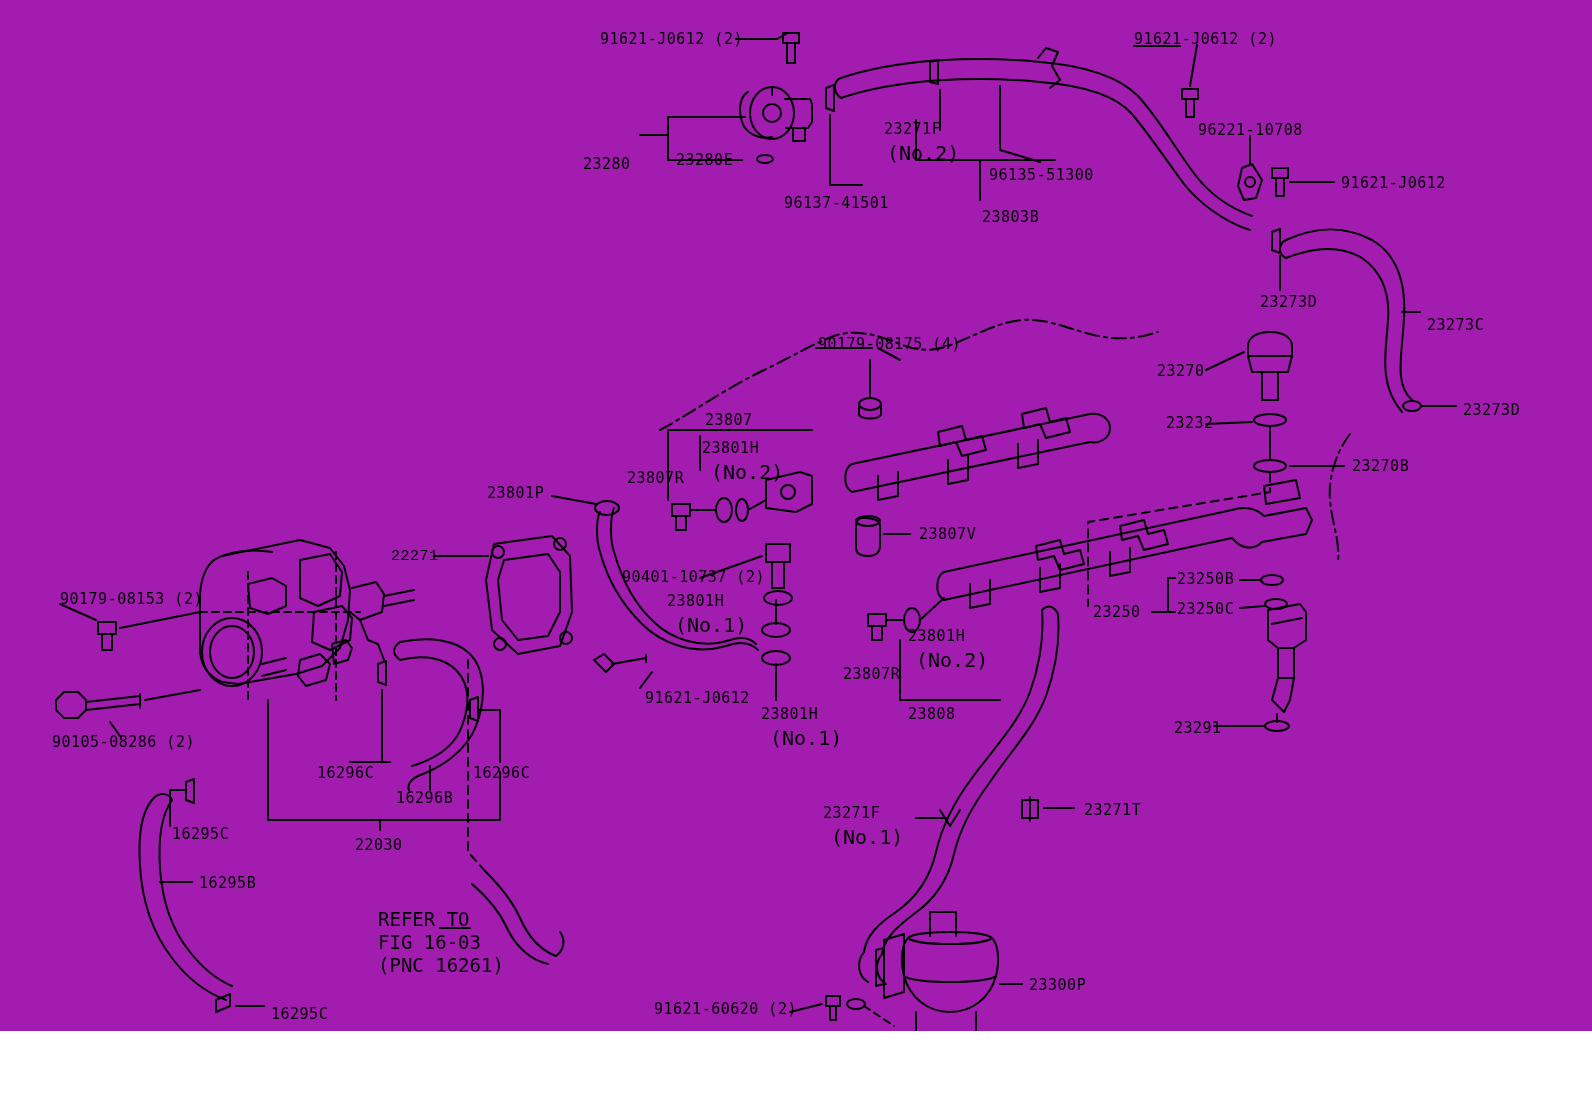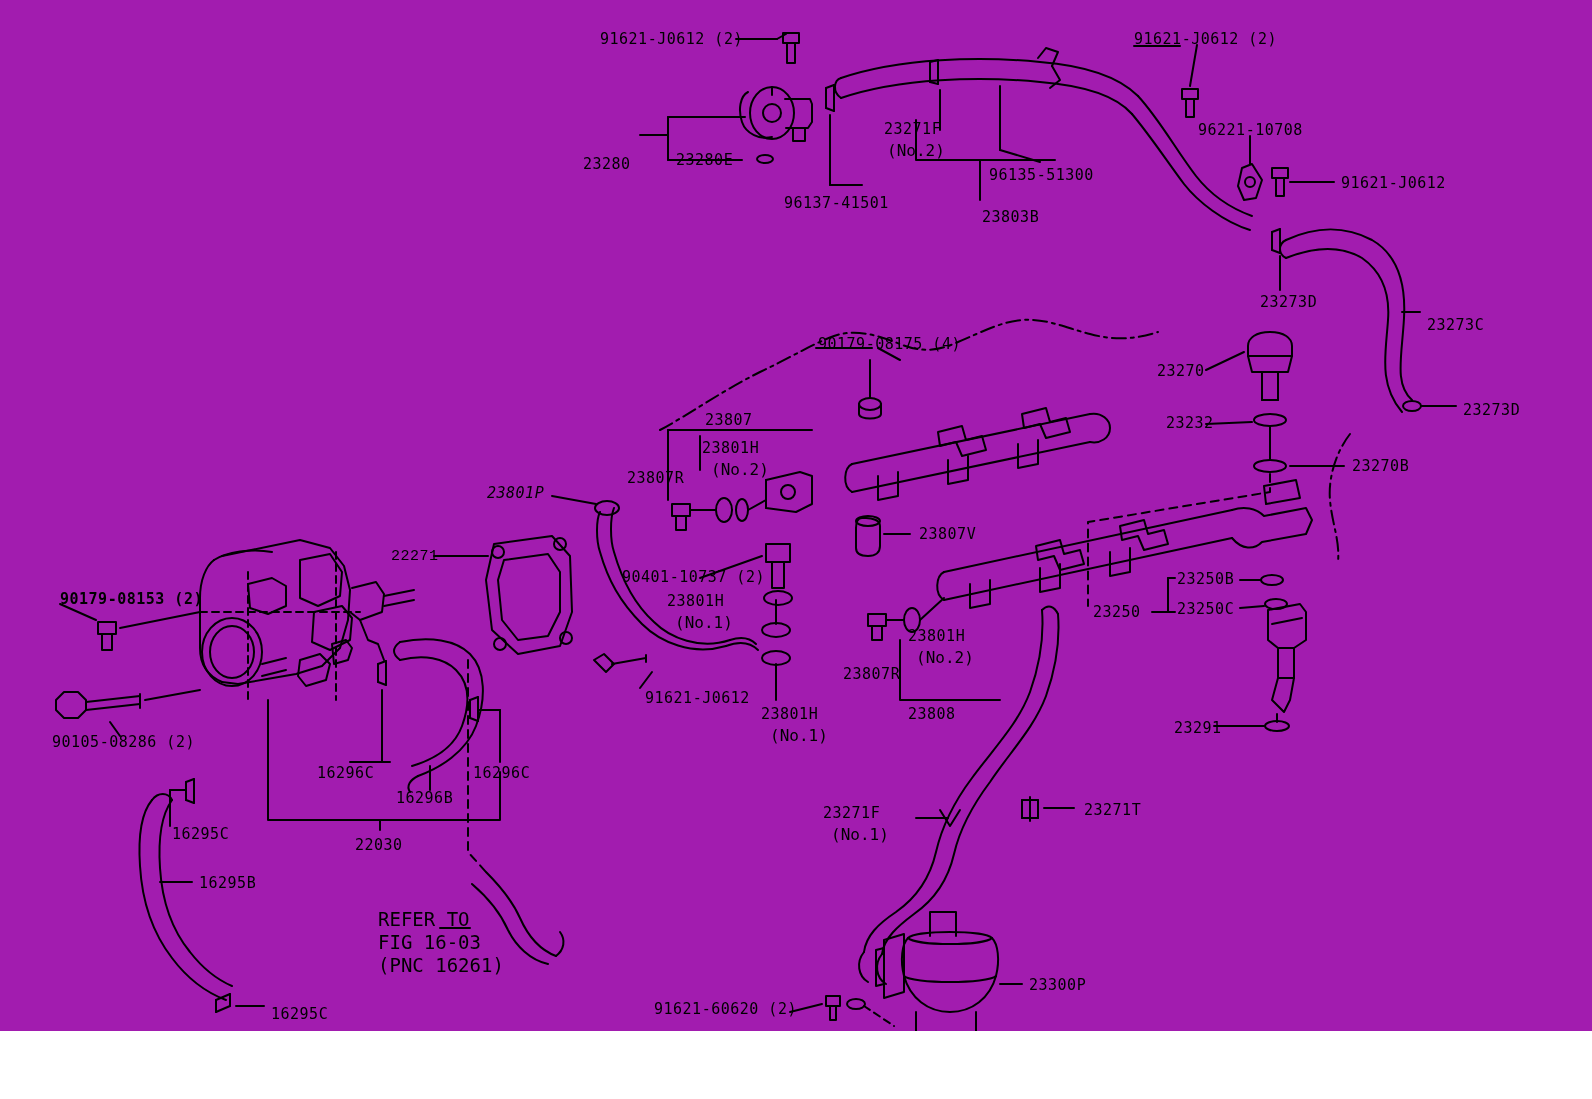--- a/index.html
+++ b/index.html
@@ -24,21 +24,21 @@
   .lbl {
     position: absolute;
     font-family: "DejaVu Sans Mono", monospace;
     font-size: 17px;
     color: #000000;
     white-space: pre;
     line-height: 1.12;
     letter-spacing: 0px;
   }
   .lbl.sub {
-    font-size: 16px;
+    font-size: 20px;
   }
   .lbl.code {
     font-size: 15px;
     letter-spacing: 0.5px;
   }
   .lbl.refer {
     font-size: 19px;
     line-height: 1.2;
   }
 </style>
@@ -442,27 +442,27 @@
   <div class="lbl code" style="left:1427px; top:317px;">23273C</div>
   <div class="lbl code" style="left:818px; top:336px;">90179-08175 (4)</div>
   <div class="lbl code" style="left:1157px; top:363px;">23270</div>
   <div class="lbl code" style="left:705px; top:412px;">23807</div>
   <div class="lbl code" style="left:1166px; top:415px;">23232</div>
   <div class="lbl code" style="left:1463px; top:402px;">23273D</div>
   <div class="lbl code" style="left:702px; top:440px;">23801H</div>
   <div class="lbl sub" style="left:711px; top:461px;">(No.2)</div>
   <div class="lbl code" style="left:1352px; top:458px;">23270B</div>
   <div class="lbl code" style="left:627px; top:470px;">23807R</div>
-  <div class="lbl code" style="left:487px; top:485px;font-style:italic;">23801P</div>
+  <div class="lbl code" style="left:487px; top:485px;">23801P</div>
   <div class="lbl code" style="left:919px; top:526px;">23807V</div>
   <div class="lbl code" style="left:391px; top:549px;font-family:Liberation Mono, monospace;">22271</div>
   <div class="lbl code" style="left:622px; top:569px;">90401-10737 (2)</div>
   <div class="lbl code" style="left:1177px; top:571px;">23250B</div>
   <div class="lbl code" style="left:667px; top:593px;">23801H</div>
-  <div class="lbl code" style="left:60px; top:591px;font-weight:bold;">90179-08153 (2)</div>
+  <div class="lbl code" style="left:60px; top:591px;">90179-08153 (2)</div>
   <div class="lbl sub" style="left:675px; top:614px;">(No.1)</div>
   <div class="lbl code" style="left:1093px; top:604px;">23250</div>
   <div class="lbl code" style="left:1177px; top:601px;">23250C</div>
   <div class="lbl code" style="left:908px; top:628px;">23801H</div>
   <div class="lbl sub" style="left:916px; top:649px;">(No.2)</div>
   <div class="lbl code" style="left:843px; top:666px;">23807R</div>
   <div class="lbl code" style="left:645px; top:690px;">91621-J0612</div>
   <div class="lbl code" style="left:761px; top:706px;">23801H</div>
   <div class="lbl code" style="left:908px; top:706px;">23808</div>
   <div class="lbl sub" style="left:770px; top:727px;">(No.1)</div>

